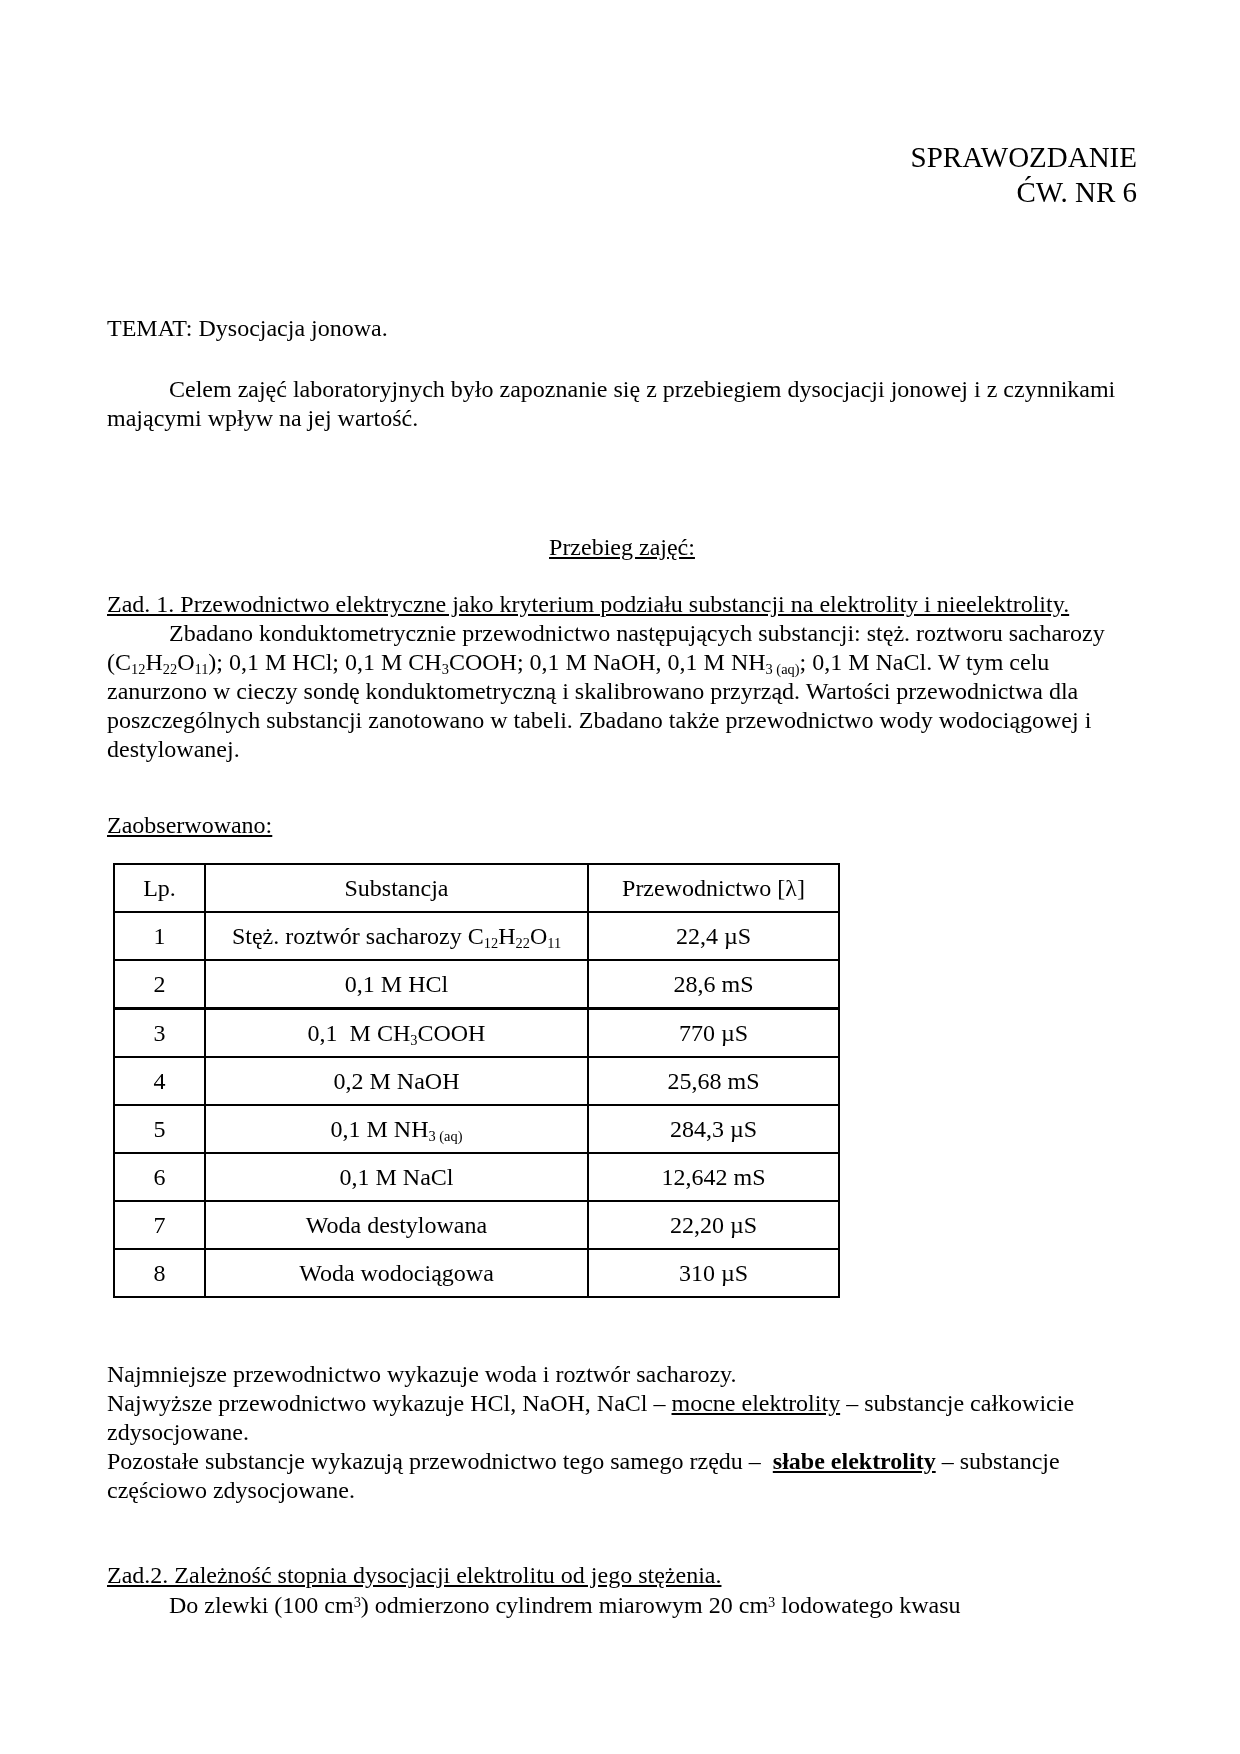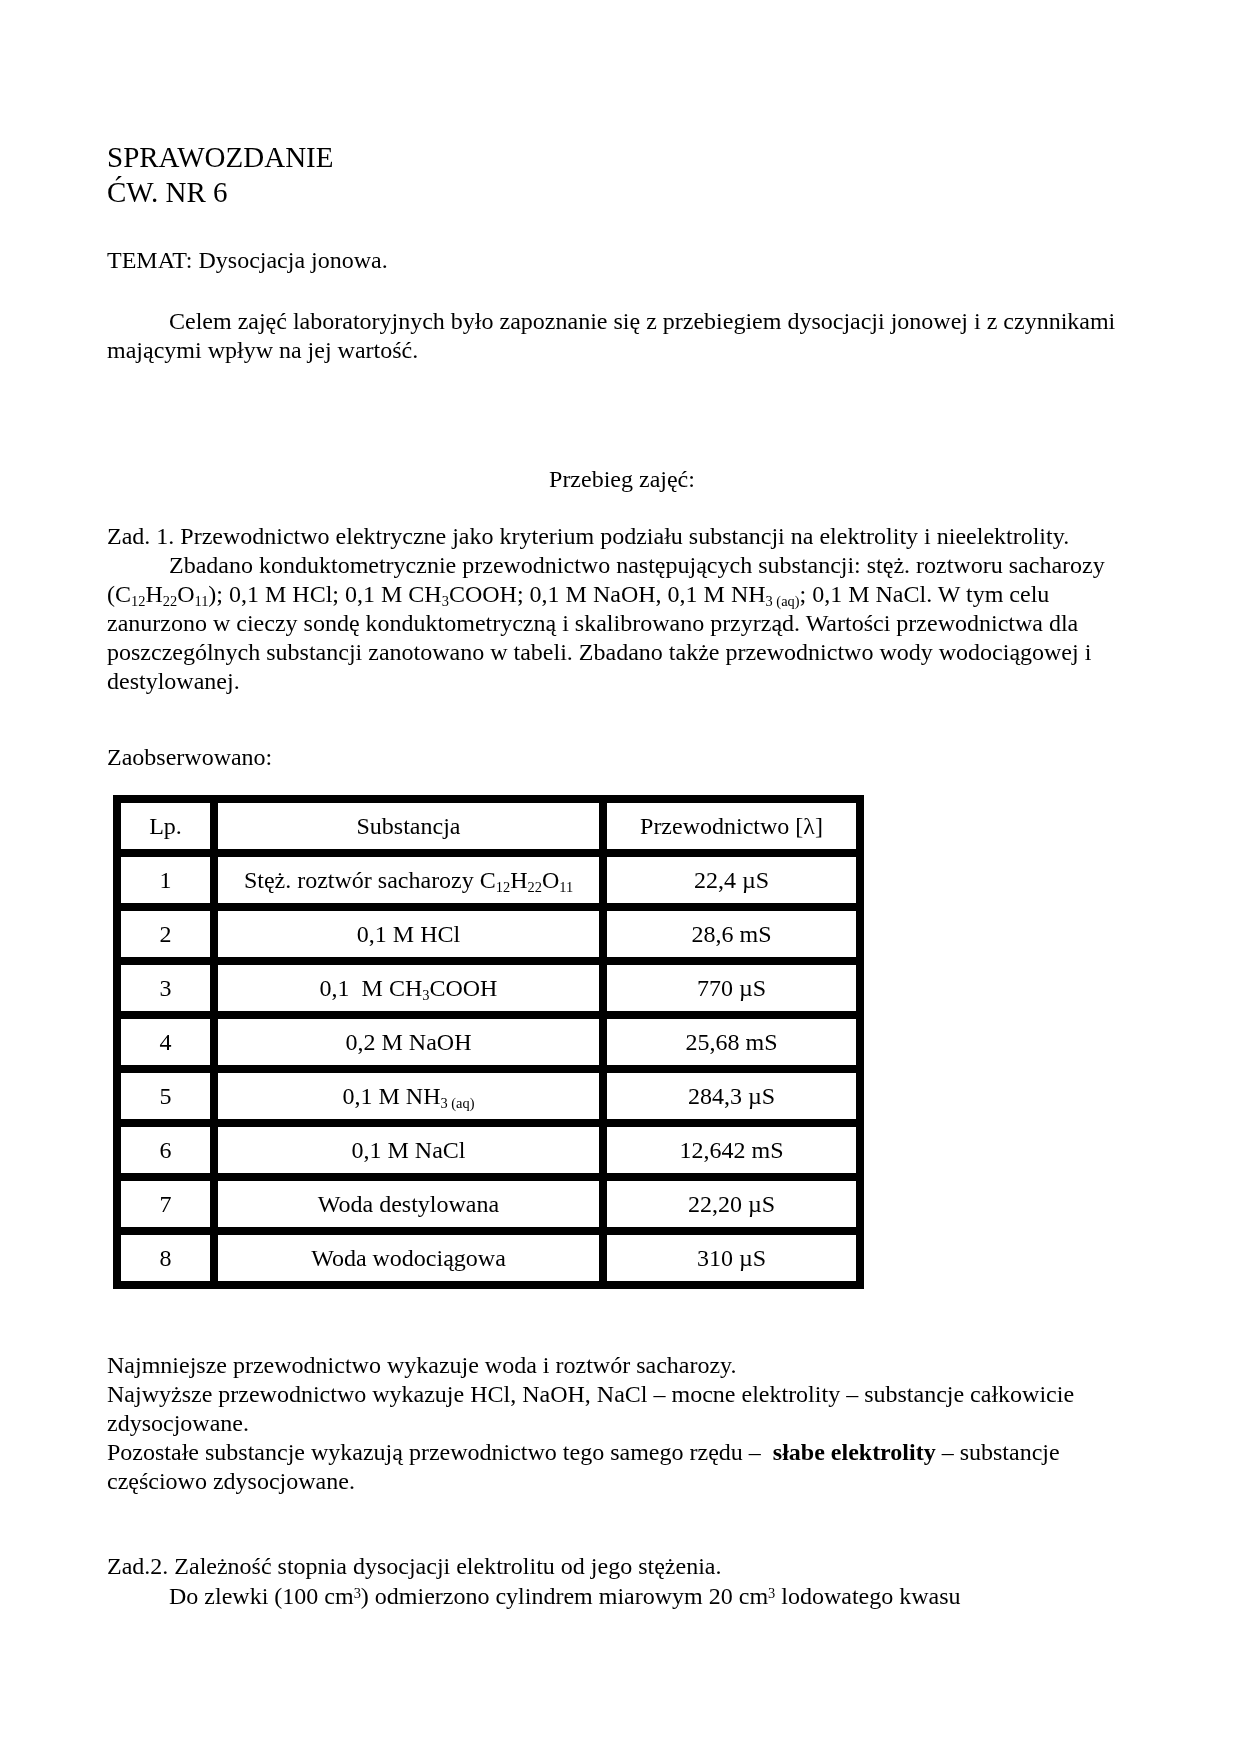--- a/index.html
+++ b/index.html
@@ -15,42 +15,42 @@
     color: #000000;
     font-family: "Liberation Serif", "DejaVu Serif", serif;
     font-size: 24px;
     line-height: 29px;
     box-sizing: border-box;
     padding: 140px 103px 0 107px;
     overflow: hidden;
   }
   p { margin: 0; }
   .title-block {
-    text-align: left;
+    text-align: right;
     font-size: 29px;
     line-height: 35px;
-    margin-bottom: 36px;
+    margin-bottom: 104px;
   }
   .temat { margin-bottom: 32px; }
   .indent { text-indent: 62px; }
   .intro { margin-bottom: 100px; }
   .center { text-align: center; }
   .section-heading { margin-bottom: 28px; }
-  .ul { }
+  .ul { text-decoration: underline; }
   .ul.bold { font-weight: bold; }
   .zad1-para { margin-bottom: 47px; }
   .observed { margin-bottom: 23px; }
   table.results {
     border-collapse: collapse;
     margin-left: 6px;
     margin-bottom: 62px;
     table-layout: fixed;
   }
   table.results th, table.results td {
-    border: 8px solid #000000;
+    border: 2px solid #000000;
     text-align: center;
     vertical-align: middle;
     height: 38px;
     padding: 4px 4px;
     font-weight: normal;
     font-size: 24px;
     line-height: 28px;
   }
   table.results .col-lp { width: 81px; }
   table.results .col-substance { width: 373px; }

